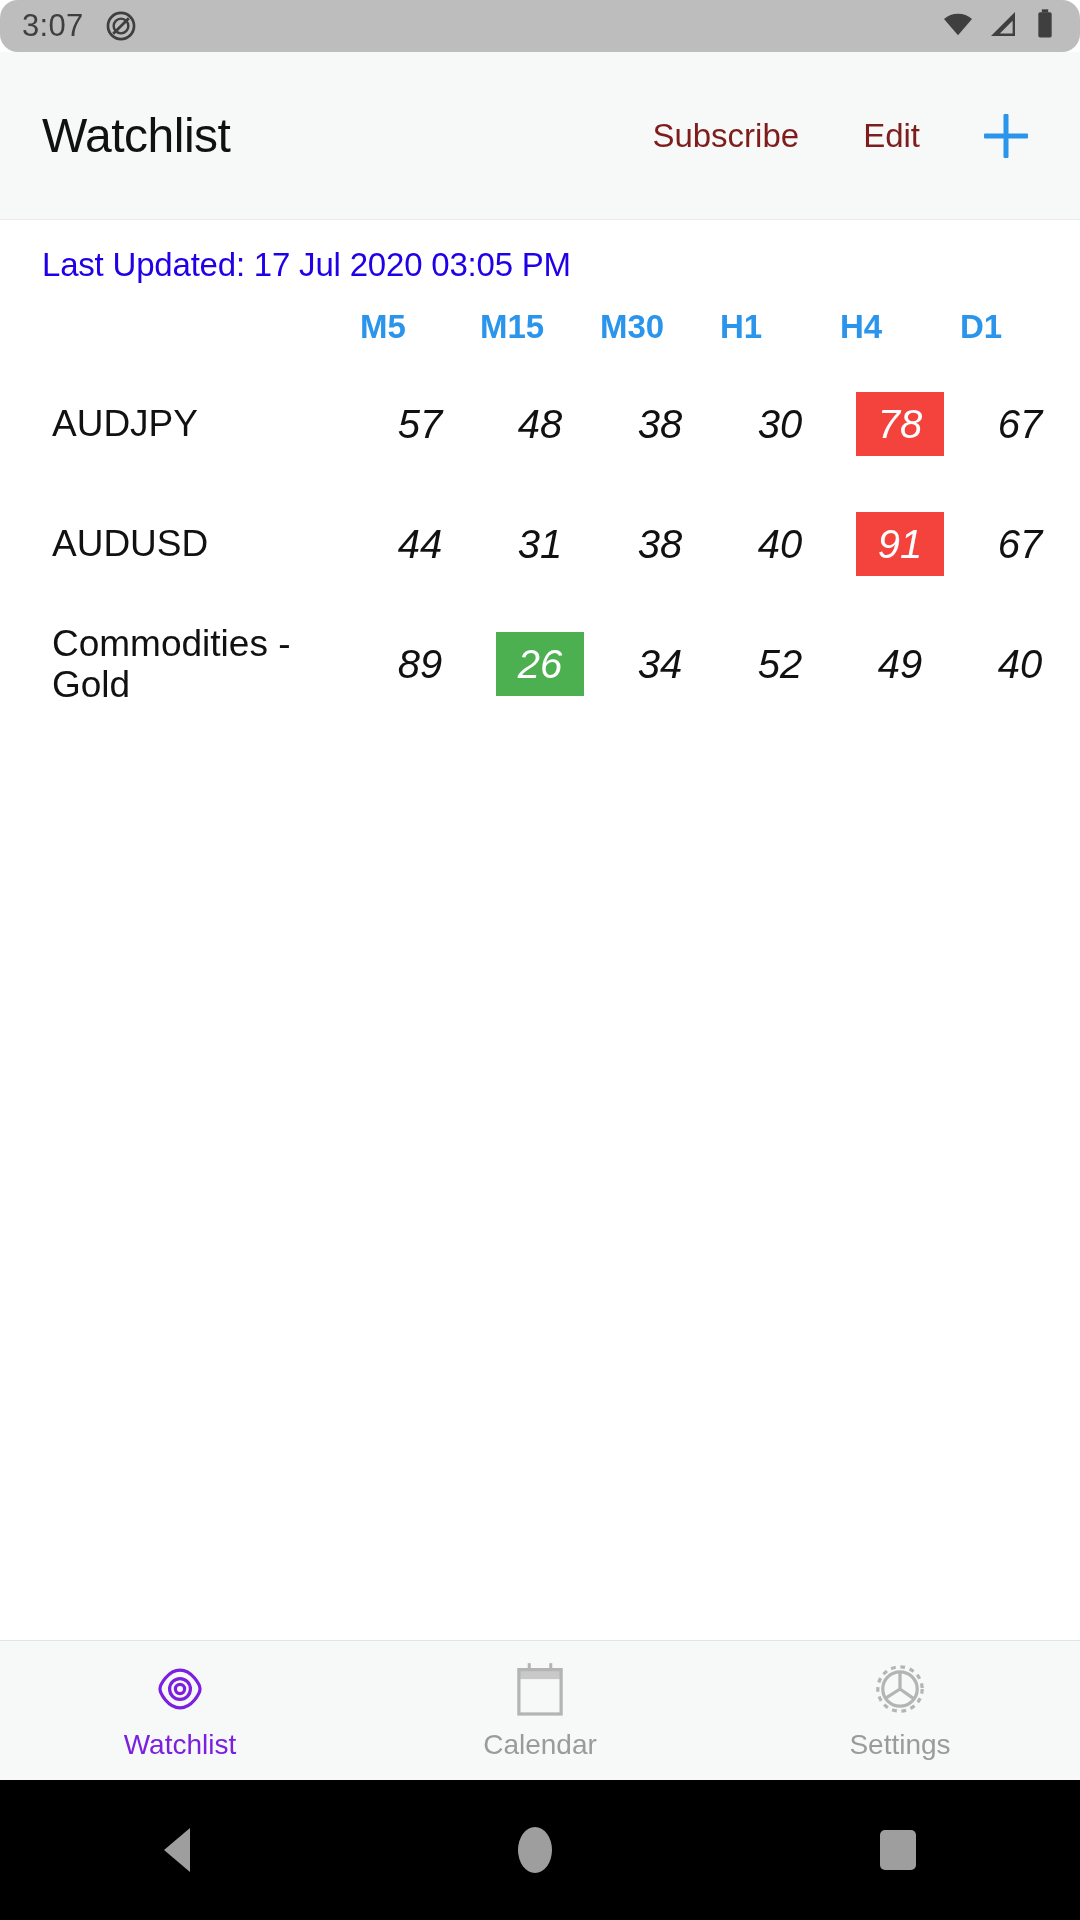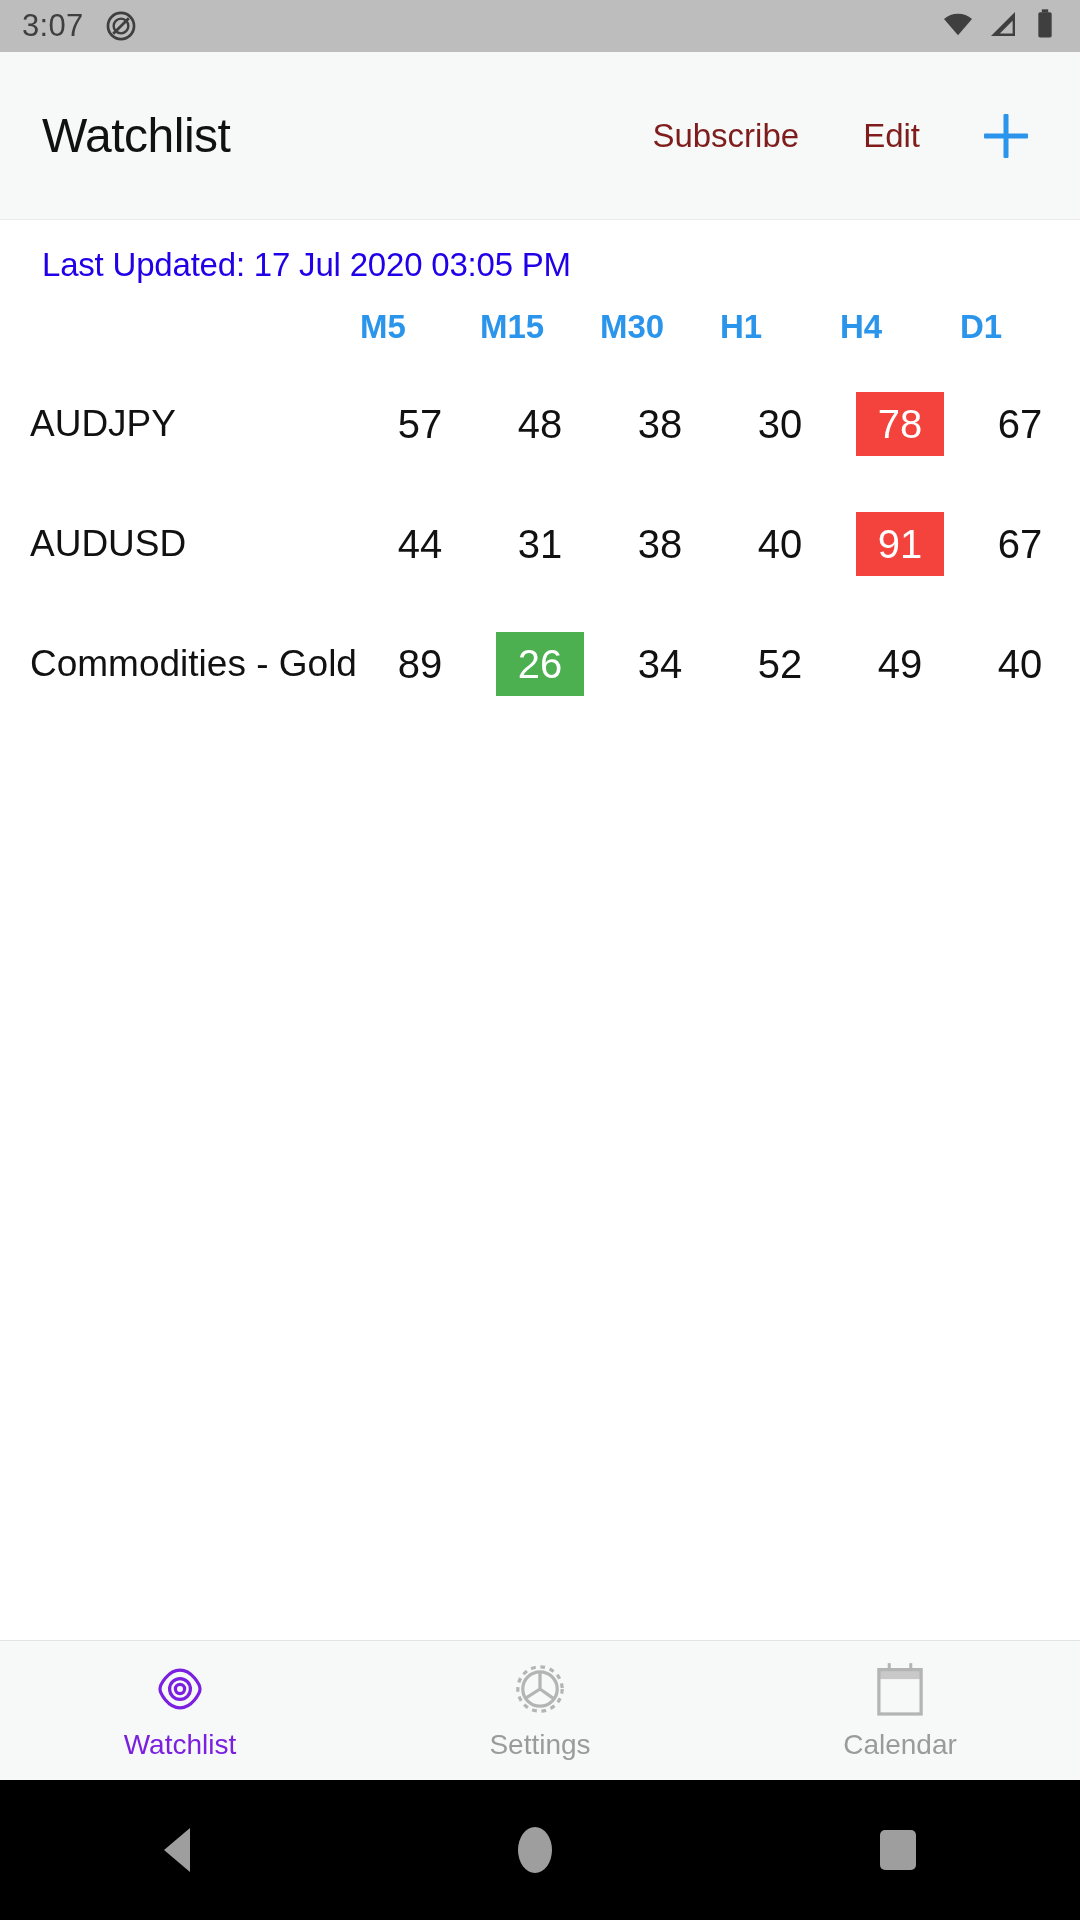--- a/index.html
+++ b/index.html
@@ -9,20 +9,21 @@
     background:#ffffff;
     overflow:hidden;
   }
   .phone { width:1080px; height:1920px; display:flex; flex-direction:column; background:#ffffff; }
 
   
   .statusbar {
     height:52px; background:#bdbdbd; flex:0 0 52px;
     display:flex; align-items:center; padding:0 22px;
     color:#3d3d3d;
+    border-radius:18px;
   }
   .sb-time { font-size:31px; letter-spacing:0.3px; color:#3f3f3f; }
   .sb-left-icons { margin-left:20px; display:flex; align-items:center; }
   .sb-spacer { flex:1; }
   .sb-right-icons { display:flex; align-items:center; gap:13px; }
 
   
   .appbar {
     flex:0 0 168px; background:#f7f8f8;
     display:flex; align-items:center; padding:0 42px;
@@ -54,24 +55,24 @@
   table.grid col.val { width:120px; }
 
   thead th {
     font-size:33px; color:#2b95ec; font-weight:700; text-align:left;
     padding:0 0 18px 0; vertical-align:middle;
   }
   thead th.sym-head { text-align:left; }
 
   tbody td { padding:0; vertical-align:middle; height:120px; }
   td.symbol {
-    font-size:37px; color:#111; text-align:left; padding-left:30px;
+    font-size:37px; color:#111; text-align:left; padding-left:52px;
     line-height:1.12; font-weight:400;
   }
-  td.cell { text-align:center; }
+  td.cell { text-align:center;font-style:italic; }
   .val {
     display:inline-block; font-size:40px; color:#111; line-height:1;
     min-width:56px; padding:12px 0;
   }
   .val.hi-red  { background:#f4433c; color:#ffffff; padding:12px 22px; }
   .val.hi-green{ background:#4caf50; color:#ffffff; padding:12px 22px; }
 
   
   .tabbar {
     flex:0 0 140px; background:#f7f8f8; border-top:1px solid #e3e3e3;
@@ -201,42 +202,42 @@
           <circle cx="14" cy="11" r="5.2" fill="none" stroke="#7b1fe0" stroke-width="1.6"></circle>
           <circle cx="14" cy="11" r="2.3" fill="none" stroke="#7b1fe0" stroke-width="1.6"></circle>
         </svg>
       </span>
       <span class="tab-label">Watchlist</span>
     </div>
 
 
     <div class="tab">
       <span class="tab-icon">
+        <svg width="52" height="56" viewBox="0 0 24 26">
+          <line x1="7" y1="1" x2="7" y2="5" stroke="#b4b4b4" stroke-width="1.4"></line>
+          <line x1="17" y1="1" x2="17" y2="5" stroke="#b4b4b4" stroke-width="1.4"></line>
+          <rect x="2.2" y="4" width="19.6" height="4.4" fill="#c9c9c9"></rect>
+          <rect x="2.2" y="4" width="19.6" height="20.6" fill="none" stroke="#b4b4b4" stroke-width="1.5"></rect>
+        </svg>
+      </span>
+      <span class="tab-label">Calendar</span>
+    </div>
+
+    <div class="tab">
+      <span class="tab-icon">
         <svg width="56" height="56" viewBox="0 0 26 26">
           <g fill="none" stroke="#b4b4b4" stroke-width="1.5">
             <circle cx="13" cy="13" r="10.3" stroke-dasharray="2.2 2.2"></circle>
             <circle cx="13" cy="13" r="8"></circle>
             <path d="M13 5v8l6.5 4.6M13 13l-6.8 4.4"></path>
           </g>
         </svg>
       </span>
       <span class="tab-label">Settings</span>
     </div>
-
-    <div class="tab">
-      <span class="tab-icon">
-        <svg width="52" height="56" viewBox="0 0 24 26">
-          <line x1="7" y1="1" x2="7" y2="5" stroke="#b4b4b4" stroke-width="1.4"></line>
-          <line x1="17" y1="1" x2="17" y2="5" stroke="#b4b4b4" stroke-width="1.4"></line>
-          <rect x="2.2" y="4" width="19.6" height="4.4" fill="#c9c9c9"></rect>
-          <rect x="2.2" y="4" width="19.6" height="20.6" fill="none" stroke="#b4b4b4" stroke-width="1.5"></rect>
-        </svg>
-      </span>
-      <span class="tab-label">Calendar</span>
-    </div>
   </div>
 
   <div class="navbar">
     <div class="nav-back"></div>
     <div class="nav-home"></div>
     <div class="nav-recent"></div>
   </div>
 
 </div>
 

